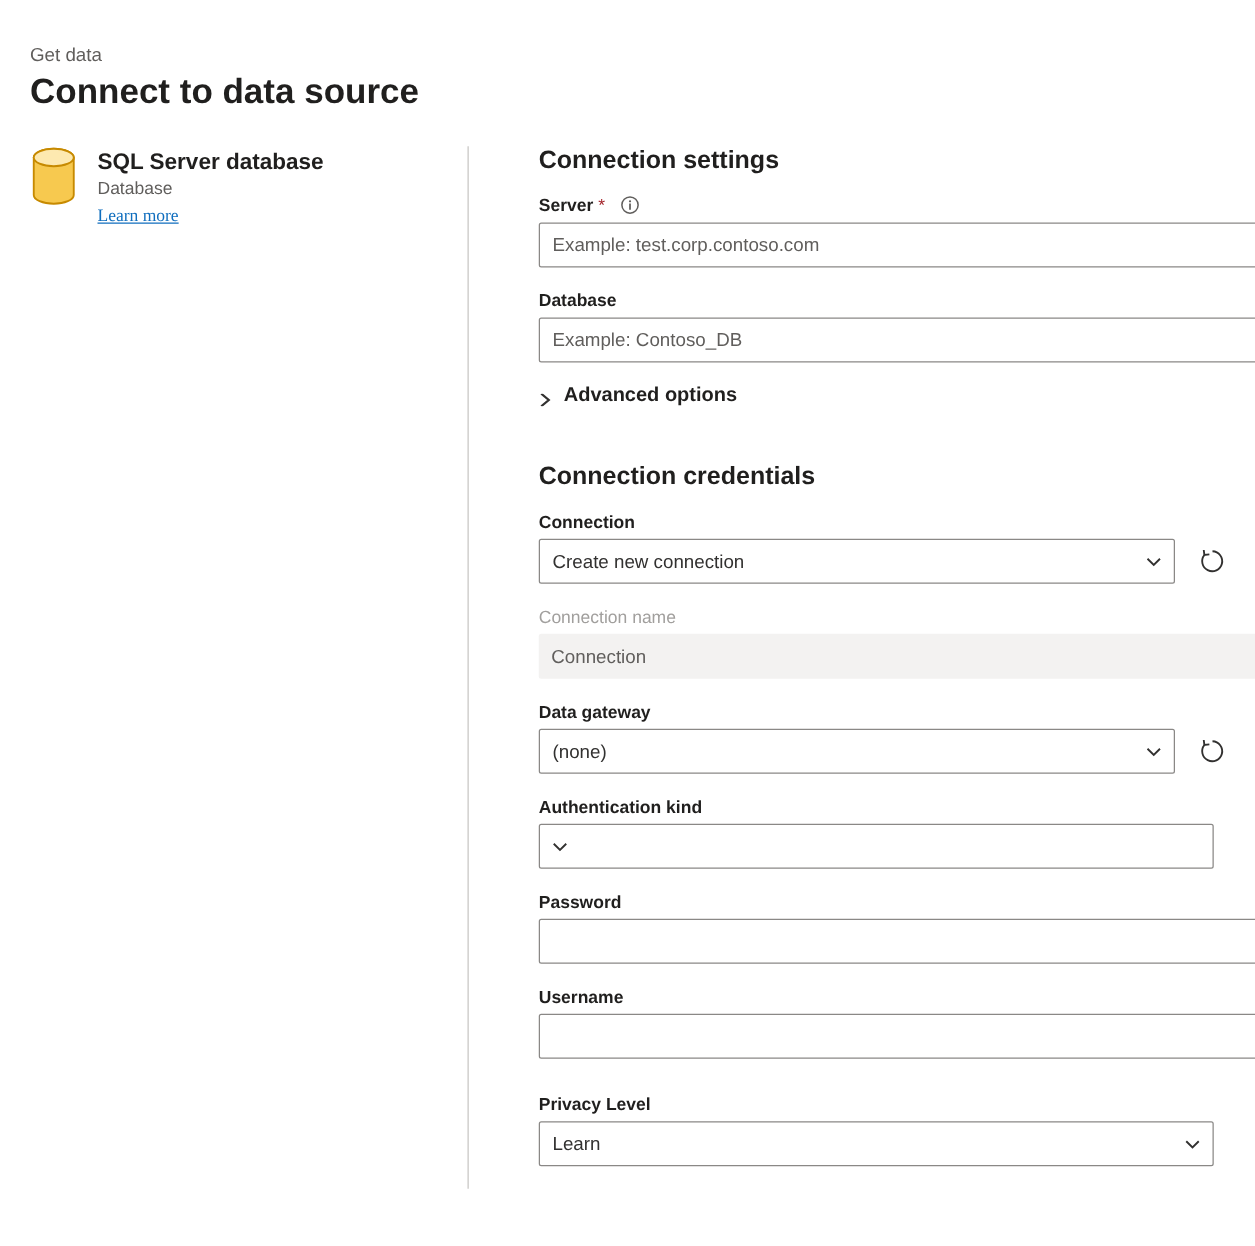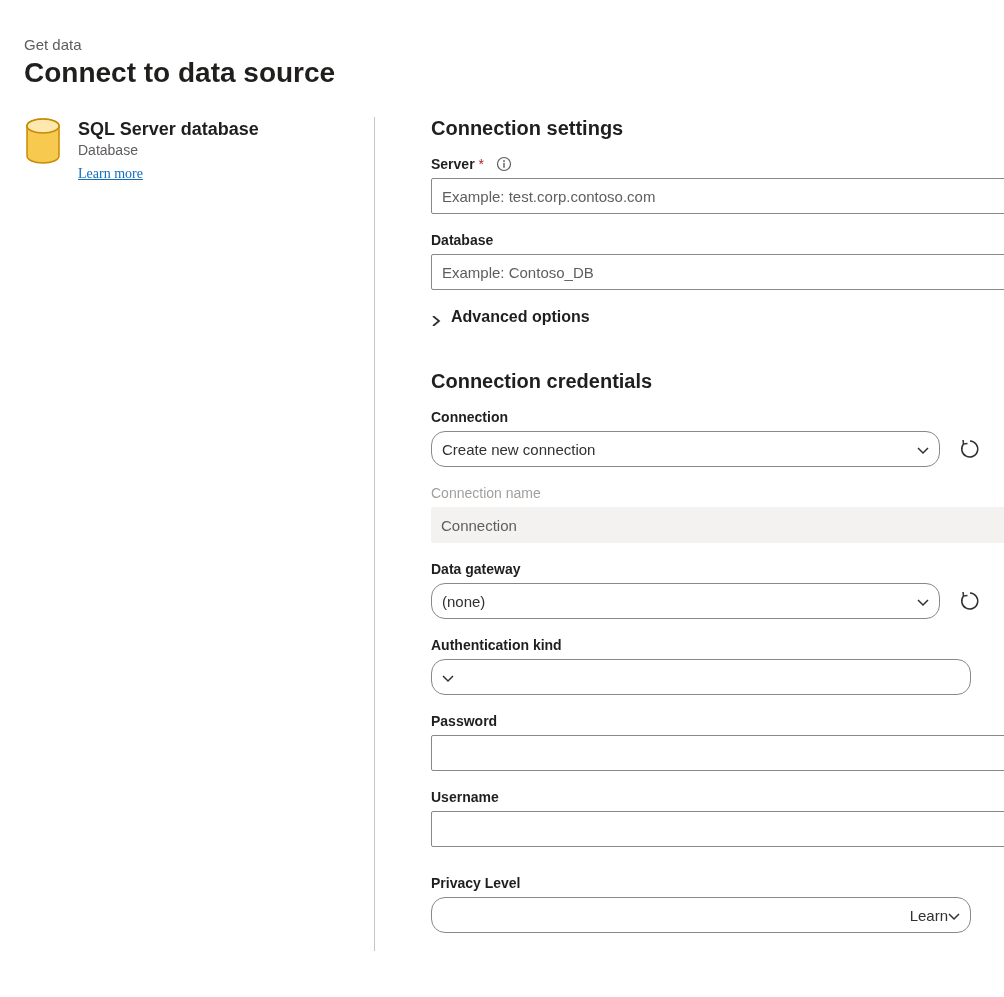--- a/index.html
+++ b/index.html
@@ -130,21 +130,21 @@
   .select-wrap {
     display: flex;
     align-items: center;
     gap: 20px;
   }
   .select {
     position: relative;
     width: 540px;
     height: 36px;
     border: 1px solid #8a8886;
-    border-radius: 14px;
+    border-radius: 2px;
     background: #ffffff;
     display: flex;
     align-items: center;
     padding: 0 10px;
     cursor: pointer;
   }
   .select-value {
     flex: 1;
     font-size: 15px;
     color: #323130;
@@ -309,21 +309,21 @@
         <input class="text-input" type="password" style="">
       </div>
 
       <div class="field">
         <div class="field-label">
           <span>Username</span>
         </div>
         <input class="text-input" type="text" style="">
       </div>
 
-      <div class="field" style="margin-top:28px;text-align:right;">
+      <div class="field" style="margin-top:28px;">
         <div class="field-label">
           <span>Privacy Level</span>
         </div>
         <div class="select">
           <span class="select-value">Learn</span>
           <span class="chevron">
             <svg viewBox="0 0 12 12" width="12" height="12">
                 <path d="M1 3 L6 8 L11 3" fill="none" stroke="#323130" stroke-width="1.5"></path>
               </svg>
           </span>

